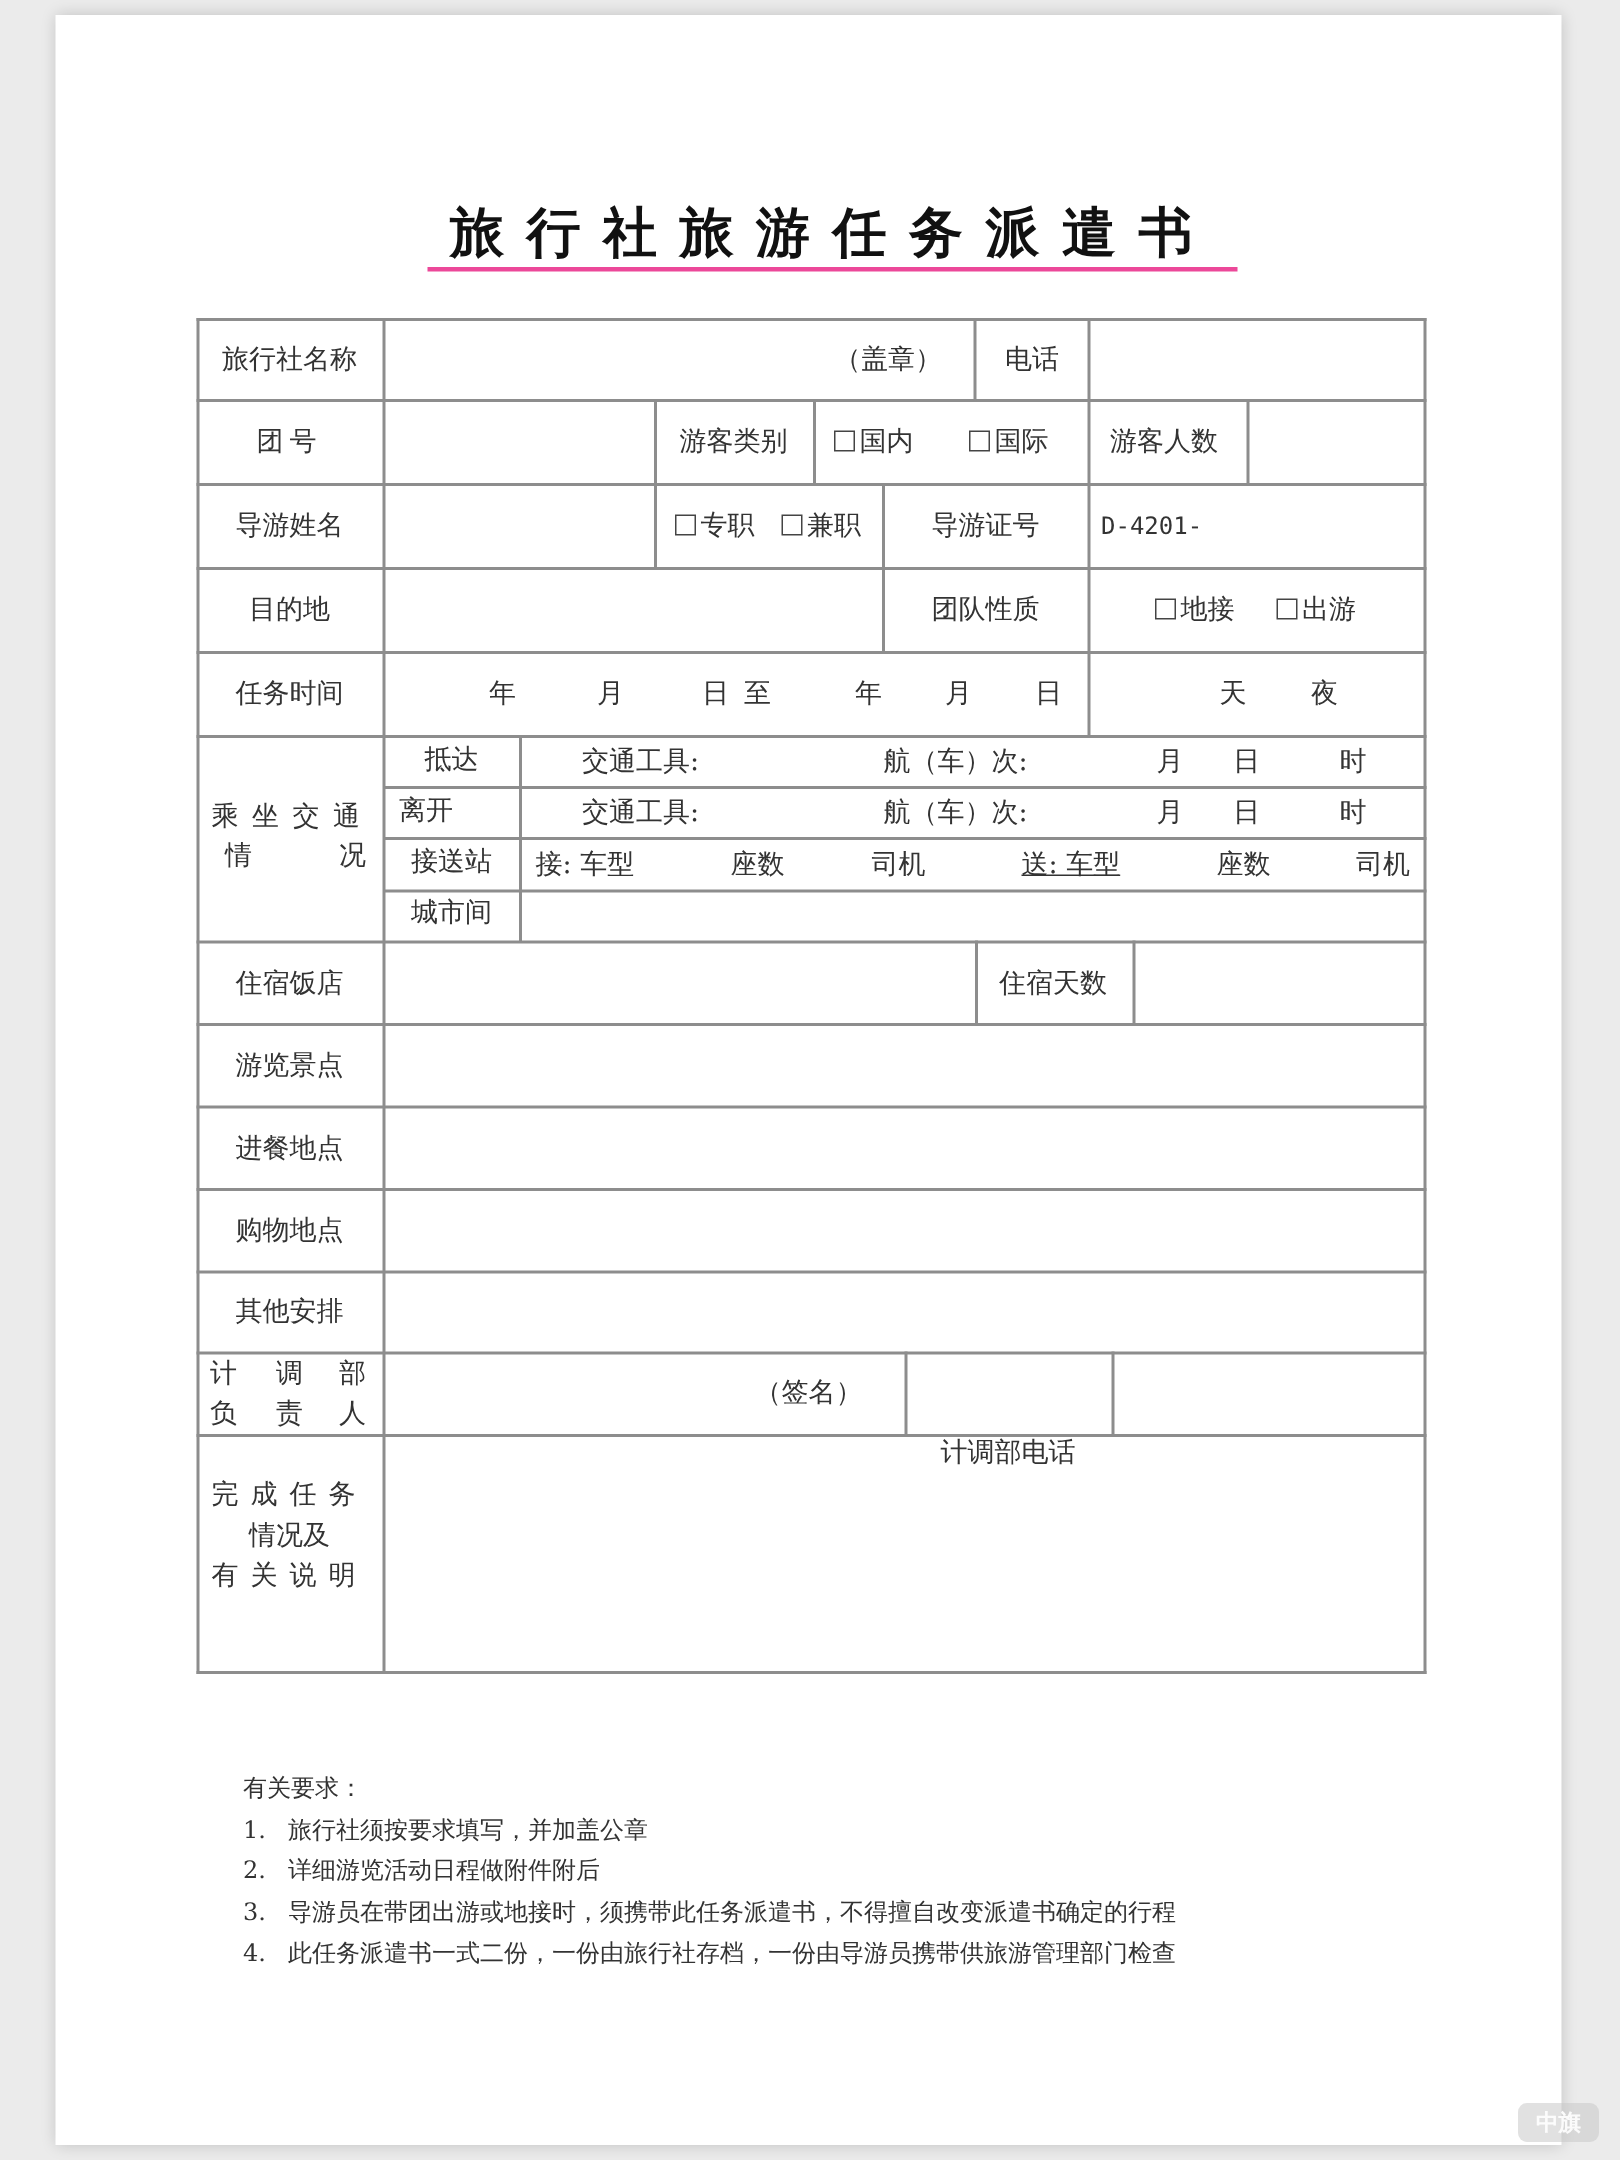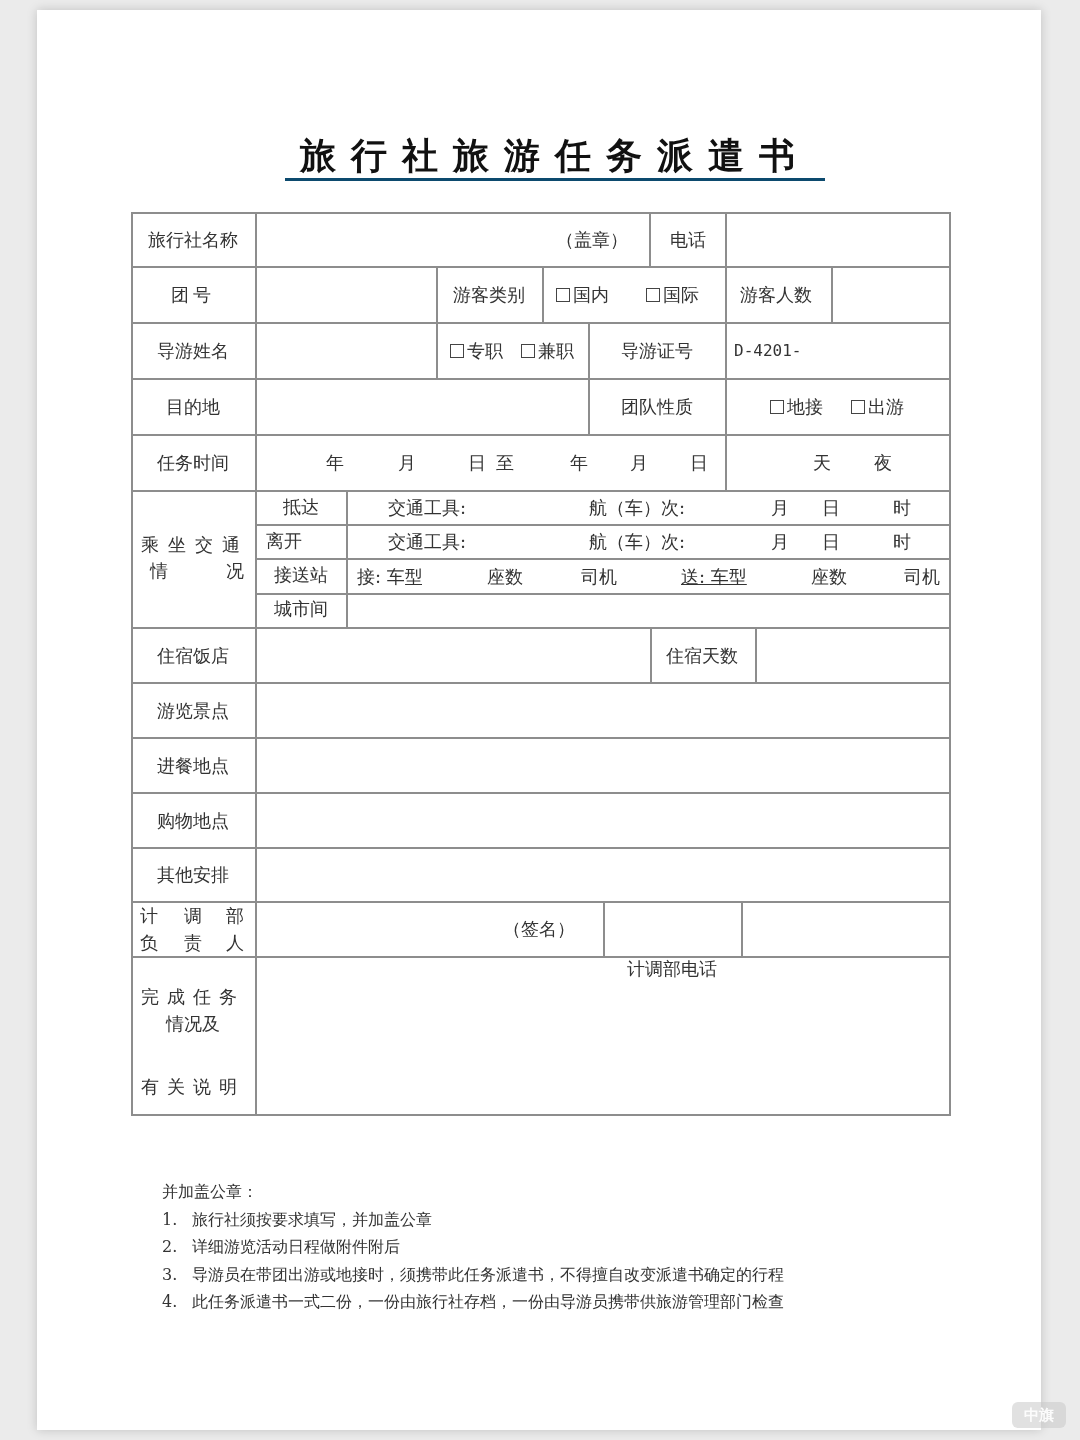--- a/index.html
+++ b/index.html
@@ -12,21 +12,21 @@
   .sheet {
     position: absolute; left: 37px; top: 10px; width: 1004px; height: 1420px;
     background: #ffffff;
     box-shadow: 0 0 10px rgba(0,0,0,0.18);
   }
   .title {
     position: absolute; left: 285px; top: 134px; width: 540px; height: 44px;
     font-family: "DejaVu Sans", "Liberation Sans", sans-serif;
     font-size: 36px; font-weight: bold; letter-spacing: 15px; line-height: 44px;
     color: #111; white-space: nowrap;
-    border-bottom: 3px solid #0c4a6e;
+    border-bottom: 3px solid #ec4899;
     text-align: center;
   }
   .form { position: absolute; left: 0; top: 0; width: 880px; height: 1440px; }
   .h { position: absolute; height: 2px; background: #8d8d8d; }
   .v { position: absolute; width: 2px; background: #8d8d8d; }
   .t {
     position: absolute; font-size: 18px; line-height: 22px; color: #333;
     white-space: nowrap; transform: translateY(-50%);
   }
   .c { transform: translate(-50%, -50%); }
@@ -175,25 +175,25 @@
   <span class="t" style="left:140px;top:943px;">负</span>
   <span class="t" style="left:184px;top:943px;">责</span>
   <span class="t" style="left:226px;top:943px;">人</span>
   <div style="position:absolute;left:257px;top:903px;width:346px;height:53px;"></div>
   <span class="t c" style="left:539px;top:929px;">（签名）</span>
   <span class="t c" style="left:672px;top:929px;margin-top:40px;">计调部电话</span>
   <div style="position:absolute;left:743px;top:903px;width:206px;height:53px;"></div>
 
   <span class="t" style="left:141px;top:997px;letter-spacing:8px;">完成任务</span>
   <span class="t c" style="left:193px;top:1024px;">情况及</span>
-  <span class="t" style="left:141px;top:1051px;letter-spacing:8px;margin-top:36px;">有关说明</span>
+  <span class="t" style="left:141px;top:1051px;letter-spacing:8px;">有关说明</span>
   <div style="position:absolute;left:257px;top:958px;width:692px;height:156px;"></div>
 </div>
 
 <div class="req">
-  <div>并加盖公章：</div>
+  <div>有关要求：</div>
   <div><span class="num">1.</span><span>旅行社须按要求填写，并加盖公章</span></div>
   <div><span class="num">2.</span><span>详细游览活动日程做附件附后</span></div>
   <div><span class="num">3.</span><span>导游员在带团出游或地接时，须携带此任务派遣书，不得擅自改变派遣书确定的行程</span></div>
   <div><span class="num">4.</span><span>此任务派遣书一式二份，一份由旅行社存档，一份由导游员携带供旅游管理部门检查</span></div>
 </div>
 
 <div class="wm">中旗</div>
 
 </body></html>

